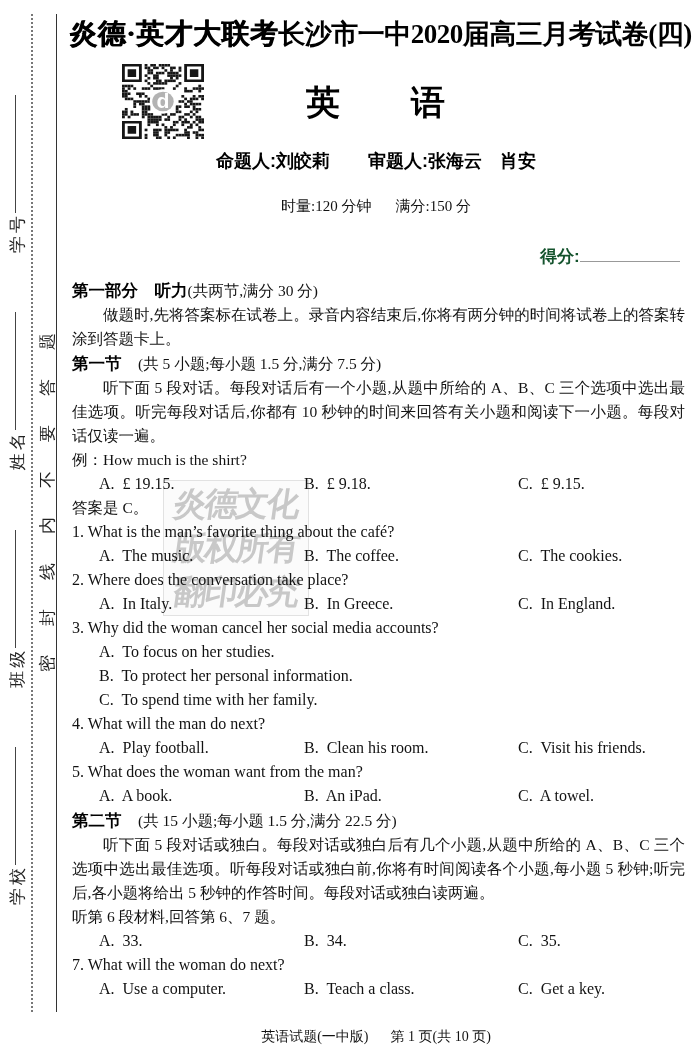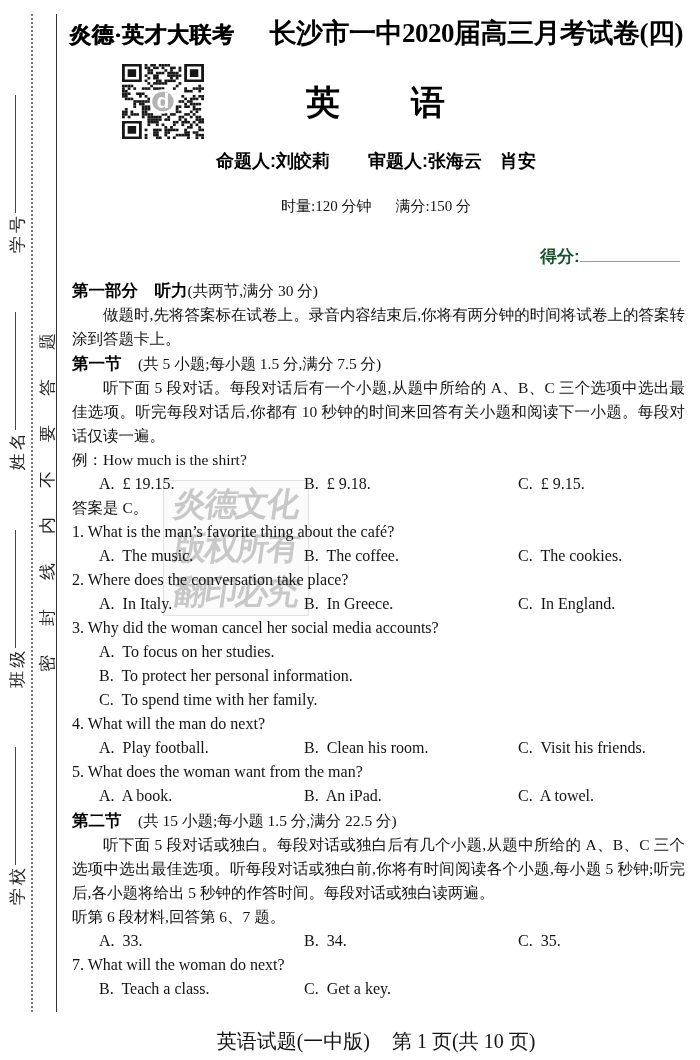--- a/index.html
+++ b/index.html
@@ -15,21 +15,21 @@
   .field{display:flex;align-items:flex-end;}
   .flabel{letter-spacing:3px;}
   .fblank{display:inline-block;width:118px;height:13px;border-top:1.2px solid #444;}
   .seal{position:absolute;left:-134px;top:482px;width:360px;height:20px;
         transform:rotate(-90deg);font-size:17px;letter-spacing:29px;
         white-space:nowrap;color:#222;}
 
   
   .title{position:absolute;left:69px;top:15px;width:614px;height:47px;display:flex;
          justify-content:space-between;align-items:baseline;white-space:nowrap;color:#000;}
-  .title-brand{font-size:22px;font-weight:900;text-shadow:0.7px 0 0 #000;letter-spacing:0.5px;}
+  .title-brand{font-size:28px;font-weight:900;text-shadow:0.7px 0 0 #000;letter-spacing:0.5px;}
   .title-rest{font-size:27px;font-weight:700;letter-spacing:-0.5px;}
   .qr{position:absolute;left:122px;top:64px;width:82px;height:75px;}
   .subject{position:absolute;left:70px;top:80px;width:612px;text-align:center;
            font-family:"Liberation Sans","DejaVu Sans",sans-serif;font-weight:900;
            font-size:34px;letter-spacing:1px;color:#000;}
   .persons{position:absolute;left:70px;top:149px;width:612px;display:flex;justify-content:center;
            gap:38px;font-weight:bold;font-size:18px;white-space:pre;
            font-family:"Liberation Sans","DejaVu Sans",sans-serif;color:#000;}
   .stats{position:absolute;left:70px;top:197px;width:612px;display:flex;justify-content:center;
          gap:24px;font-size:15px;white-space:pre;}
@@ -52,21 +52,21 @@
   .note{font-size:15.5px;}
   .para{text-indent:31px;text-align:justify;}
   .question{font-size:16px;}
   .opt-row{display:grid;grid-template-columns:205px 214px auto;padding-left:27px;font-size:16px;}
   .opt-row .opt-cell{white-space:pre;}
   .opt-stack{font-size:16px;}
   .opt-stack .opt-cell{padding-left:27px;white-space:pre;}
 
   
   .footer{position:absolute;left:70px;top:1028px;width:612px;display:flex;justify-content:center;
-          gap:22px;font-size:20px;white-space:pre;}
+          gap:22px;font-size:14px;white-space:pre;}
 </style>
 </head>
 <body>
 
 <div class="page">
 
   <div class="dotline"></div>
   <div class="solidline"></div>
   <div class="m-fields">
     <span class="field">
@@ -435,20 +435,21 @@
       <div class="heading"><b class="hbold">第二节　</b><span class="note">(共 15 小题;每小题 1.5 分,满分 22.5 分)</span></div>
       <div class="para">听下面 5 段对话或独白。每段对话或独白后有几个小题,从题中所给的 A、B、C 三个选项中选出最佳选项。听每段对话或独白前,你将有时间阅读各个小题,每小题 5 秒钟;听完后,各小题将给出 5 秒钟的作答时间。每段对话或独白读两遍。</div>
       <div class="plain">听第 6 段材料,回答第 6、7 题。</div>
       <div class="opt-row">
         <span class="opt-cell">A.  33.</span>
         <span class="opt-cell">B.  34.</span>
         <span class="opt-cell">C.  35.</span>
       </div>
       <div class="question">7. What will the woman do next?</div>
       <div class="opt-row">
+        <span class="opt-cell">A.  Use a computer.</span>
         <span class="opt-cell">B.  Teach a class.</span>
         <span class="opt-cell">C.  Get a key.</span>
       </div>
     </div>
 
   <div class="footer">
     <span>英语试题(一中版)</span>
     <span>第 1 页(共 10 页)</span>
   </div>
 

